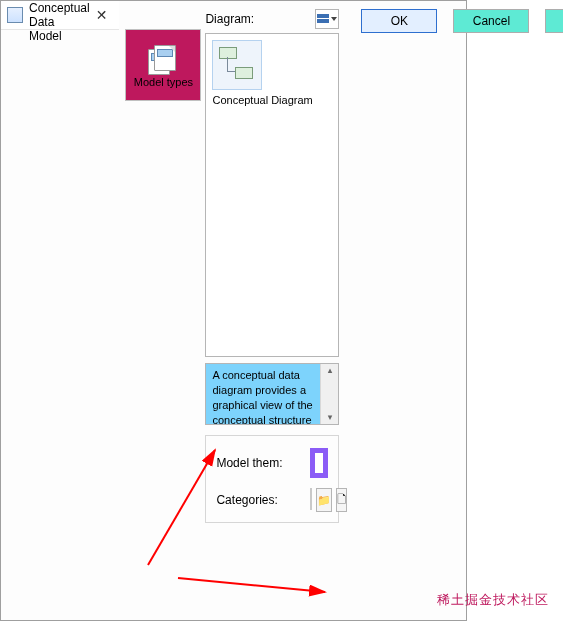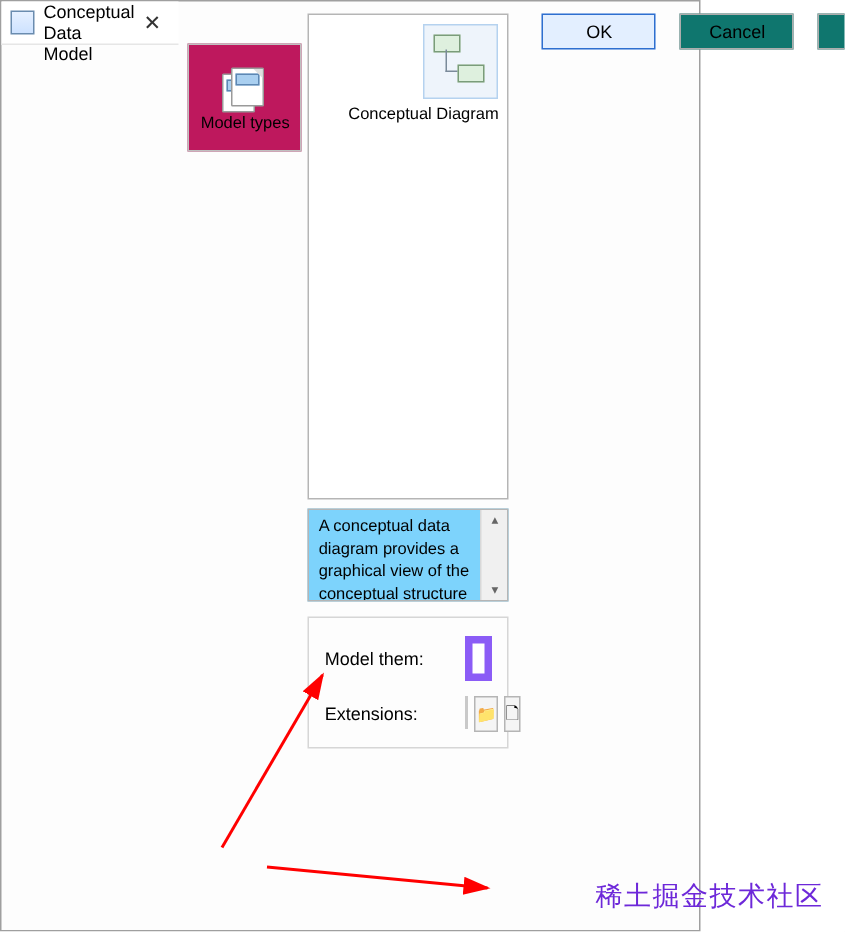--- a/index.html
+++ b/index.html
@@ -19,40 +19,40 @@
   .sheet .corner{position:absolute;right:0;top:0;width:0;height:0;border-left:6px solid transparent;border-top:6px solid #dedede}
   .band-y{position:absolute;left:2px;right:2px;top:3px;height:6px;background:#ffd272;border:1px solid #bb8a20}
   .band-b{position:absolute;left:2px;right:2px;top:3px;height:6px;background:#a9cff0;border:1px solid #5d87b3}
   .main{flex:1;display:flex;flex-direction:column}
   .row-top{display:flex;align-items:center;justify-content:space-between;margin-bottom:4px}
   .lbl{font-size:12px}
   .grid-btn{width:22px;height:18px;border:1px solid #b5b5b5;background:#fff;display:flex;align-items:center;justify-content:center}
   .grid-ico{width:12px;height:10px;background:linear-gradient(#3b6fb3,#3b6fb3) 0 0/4px 4px no-repeat,linear-gradient(#3b6fb3,#3b6fb3) 4px 0/4px 4px no-repeat,linear-gradient(#3b6fb3,#3b6fb3) 8px 0/4px 4px no-repeat,linear-gradient(#3b6fb3,#3b6fb3) 0 5px/4px 4px no-repeat,linear-gradient(#3b6fb3,#3b6fb3) 4px 5px/4px 4px no-repeat,linear-gradient(#3b6fb3,#3b6fb3) 8px 5px/4px 4px no-repeat}
   .grid-btn .tri{margin-left:2px;width:0;height:0;border-left:3px solid transparent;border-right:3px solid transparent;border-top:4px solid #444}
   .list-area{height:310px;border:1px solid #b5b5b5;background:#fff;padding:6px;overflow:auto}
-  .item{display:flex;flex-direction:column;align-items:flex-end;width:120px;gap:4px;font-size:11px;text-align:center}
+  .item{display:flex;flex-direction:column;align-items:flex-start;width:120px;gap:4px;font-size:11px;text-align:center}
   .item .thumb{width:48px;height:48px;border:1px solid #b5d2ef;background:#eef4fb;position:relative}
   .ent{position:absolute;border:1px solid #7a9c7a;background:#def0de}
   .ent.a{left:6px;top:6px;width:16px;height:10px}
   .ent.b{left:22px;top:26px;width:16px;height:10px}
   .conn{position:absolute;border-left:1px solid #7a8a9a;border-bottom:1px solid #7a8a9a;left:14px;top:16px;width:16px;height:14px}
   .desc{height:60px;border:1px solid #b5b5b5;background:#7dd3fc;margin-top:6px;display:flex}
   .desc-text{flex:1;padding:4px 6px;font-size:11px;line-height:1.35;overflow:hidden}
   .desc-scroll{width:17px;border-left:1px solid #d8d8d8;background:#f0f0f0;display:flex;flex-direction:column;justify-content:space-between;align-items:center;padding:2px 0}
   .scroll-arrow{font-size:9px;color:#666;line-height:1}
   .group{border:1px solid #d6d6d6;margin-top:10px;padding:12px 10px 10px;display:grid;grid-template-columns:86px 1fr auto;gap:10px 8px;align-items:center}
   .txt-in{height:20px;border:5px solid #8b5cf6;background:#fff;padding:0 4px;font-size:12px;font-family:Liberation Mono, monospace;outline:none}
   .txt-dis{height:20px;border:1px solid #c9c9c9;background:#f3f3f3}
   .sq-btn{width:22px;height:22px;border:1px solid #b5b5b5;background:#f5f5f5;display:flex;align-items:center;justify-content:center;font-size:11px}
   .footer{height:40px;display:flex;align-items:center;justify-content:flex-end;gap:16px;padding:0 12px}
-  .btn{width:74px;height:22px;border:1px solid #adadad;background:#0f766e;display:flex;align-items:center;justify-content:center;font-size:12px;cursor:default}
+  .btn{width:74px;height:22px;border:1px solid #adadad;background:#5eead4;display:flex;align-items:center;justify-content:center;font-size:12px;cursor:default}
   .btn.primary{border:1px solid #2e6fcf;background:#e3efff}
   .annotation{position:absolute;pointer-events:none}
   .wrap{position:relative;width:563px;height:621px}
-  .watermark{position:absolute;bottom:12px;right:14px;color:#6d28d9;font-size:18px;letter-spacing:1px;pointer-events:none}
+  .watermark{position:absolute;bottom:12px;right:14px;color:#be185d;font-size:13px;letter-spacing:1px;pointer-events:none}
 </style>
 </head>
 <body>
 
 <div class="wrap">
 <div class="window">
 
   <div class="titlebar">
     <div class="title-icon"></div>
     <div class="title-text">New Conceptual Data Model</div>
@@ -71,20 +71,27 @@
           <div class="sheet front">
                 <div class="band-b"></div>
                 <div class="corner"></div>
               </div>
         </div>
         <span>Model types</span>
       </div>
     </div>
 
     <div class="main">
+      <div class="row-top">
+        <span class="lbl">Diagram:</span>
+        <div class="grid-btn">
+          <div class="grid-ico"></div>
+          <div class="tri"></div>
+        </div>
+      </div>
 
       <div class="list-area">
         <div class="item">
           <div class="thumb">
             <div class="ent a"></div>
                 <div class="conn"></div>
                 <div class="ent b"></div>
           </div>
           <span>Conceptual Diagram</span>
         </div>
@@ -94,21 +101,21 @@
         <div class="desc-text">A conceptual data diagram provides a graphical view of the conceptual structure of an information system, and helps you identify the principal entities to be represented, their attributes, and the relationships between them.</div>
         <div class="desc-scroll">
           <span class="scroll-arrow">▴</span>
           <span class="scroll-arrow">▾</span>
         </div>
       </div>
 
       <div class="group">
         <span class="lbl">Model them:</span>
         <input class="txt-in" style="grid-column: 2 / 4;" value="testmodel">
-        <span class="lbl">Extensions:</span>
+        <span class="lbl">Categories:</span>
         <div style="display:flex;gap:4px;grid-column:2/4">
           <div class="txt-dis" style="flex:1"></div>
           <div class="sq-btn">
             <span>📁</span>
           </div>
           <div class="sq-btn">
             <span>🗋</span>
           </div>
         </div>
       </div>

